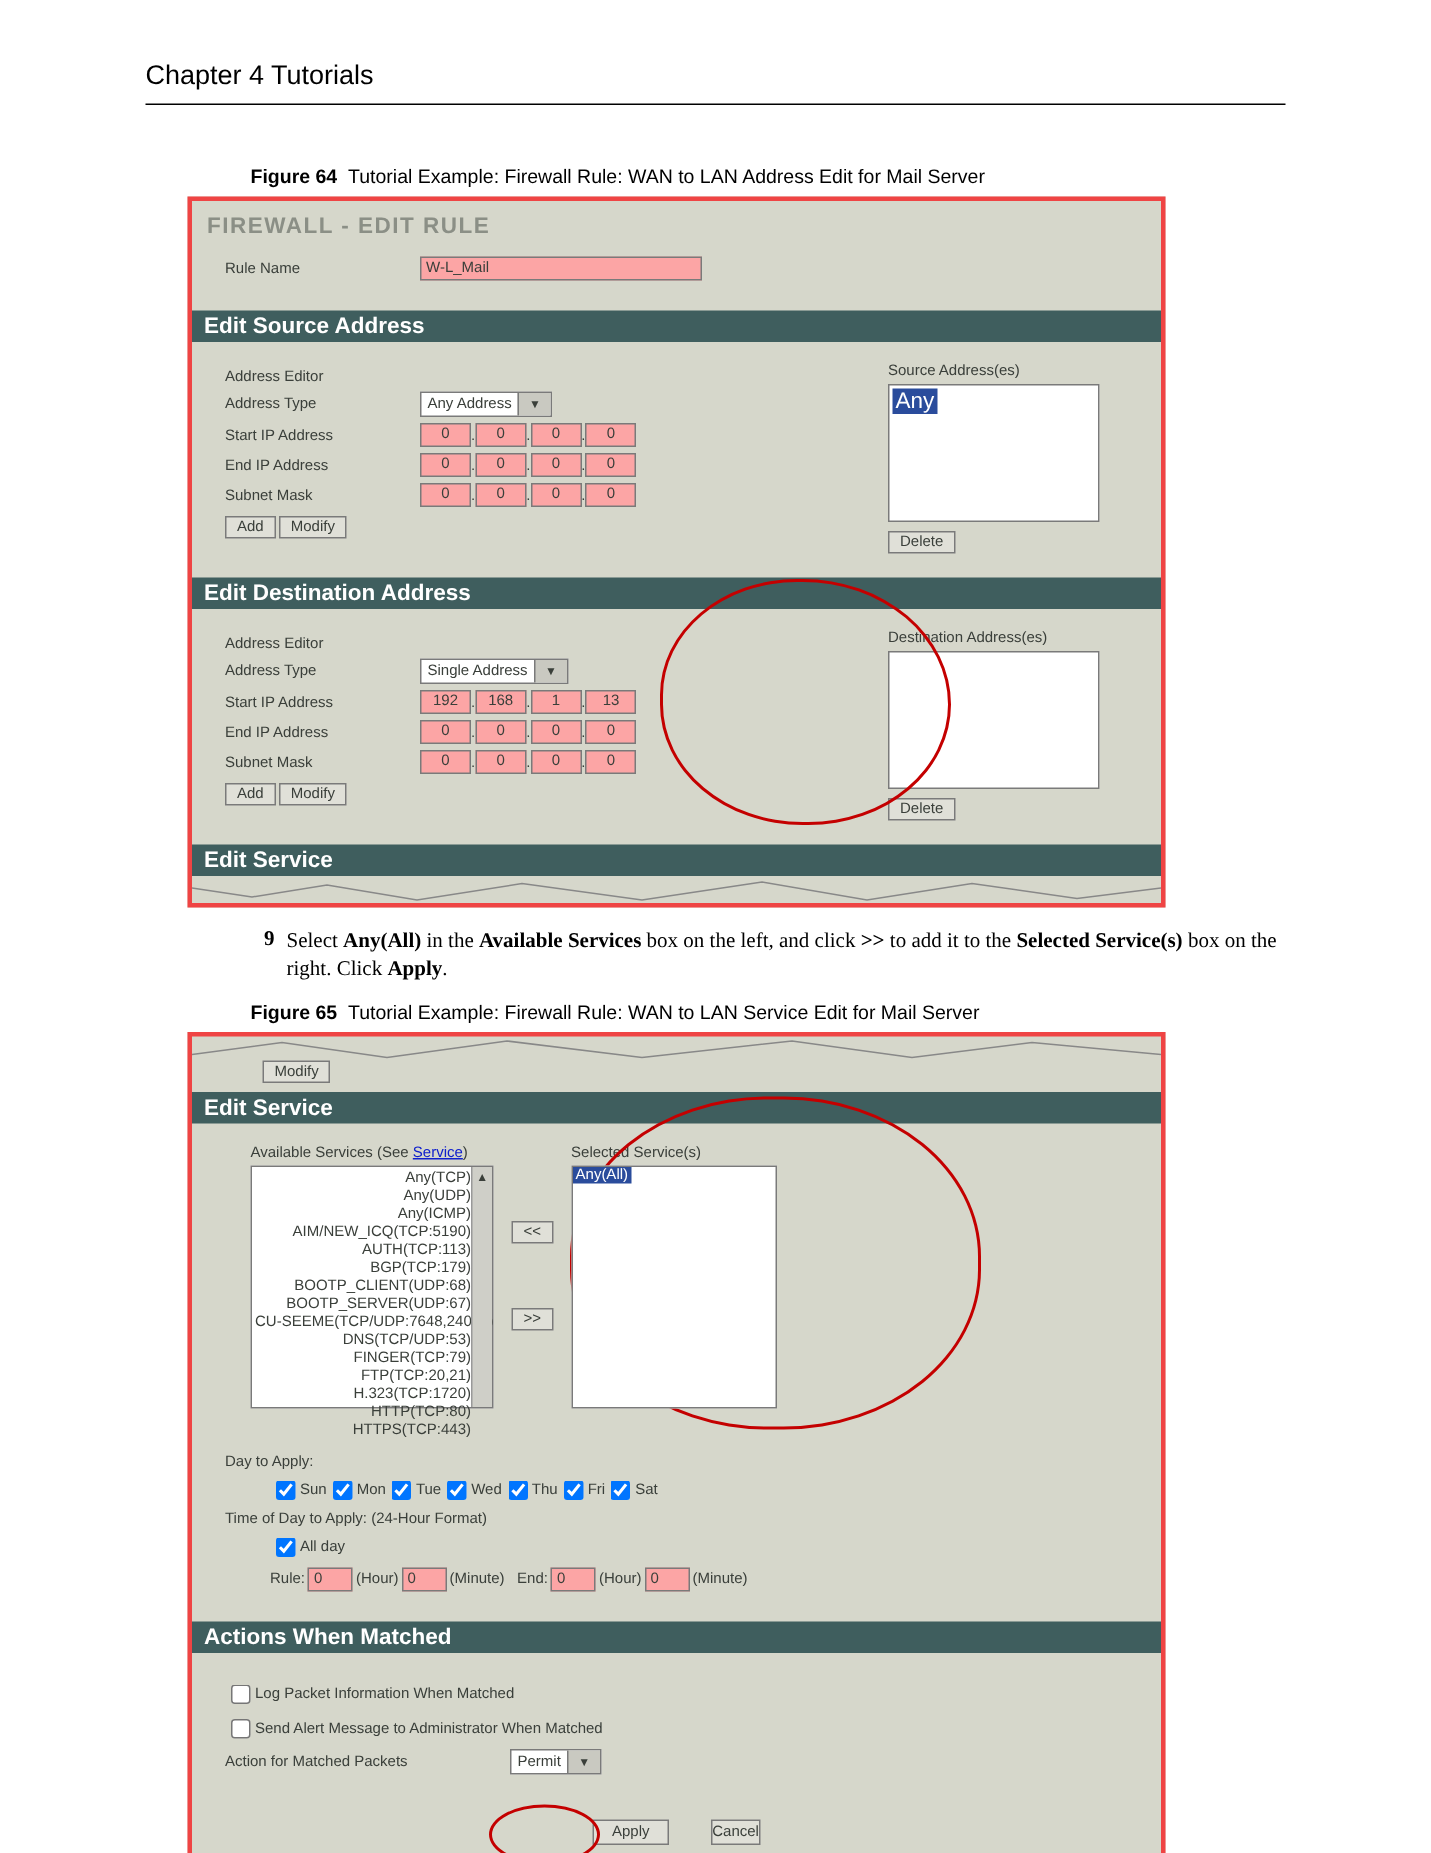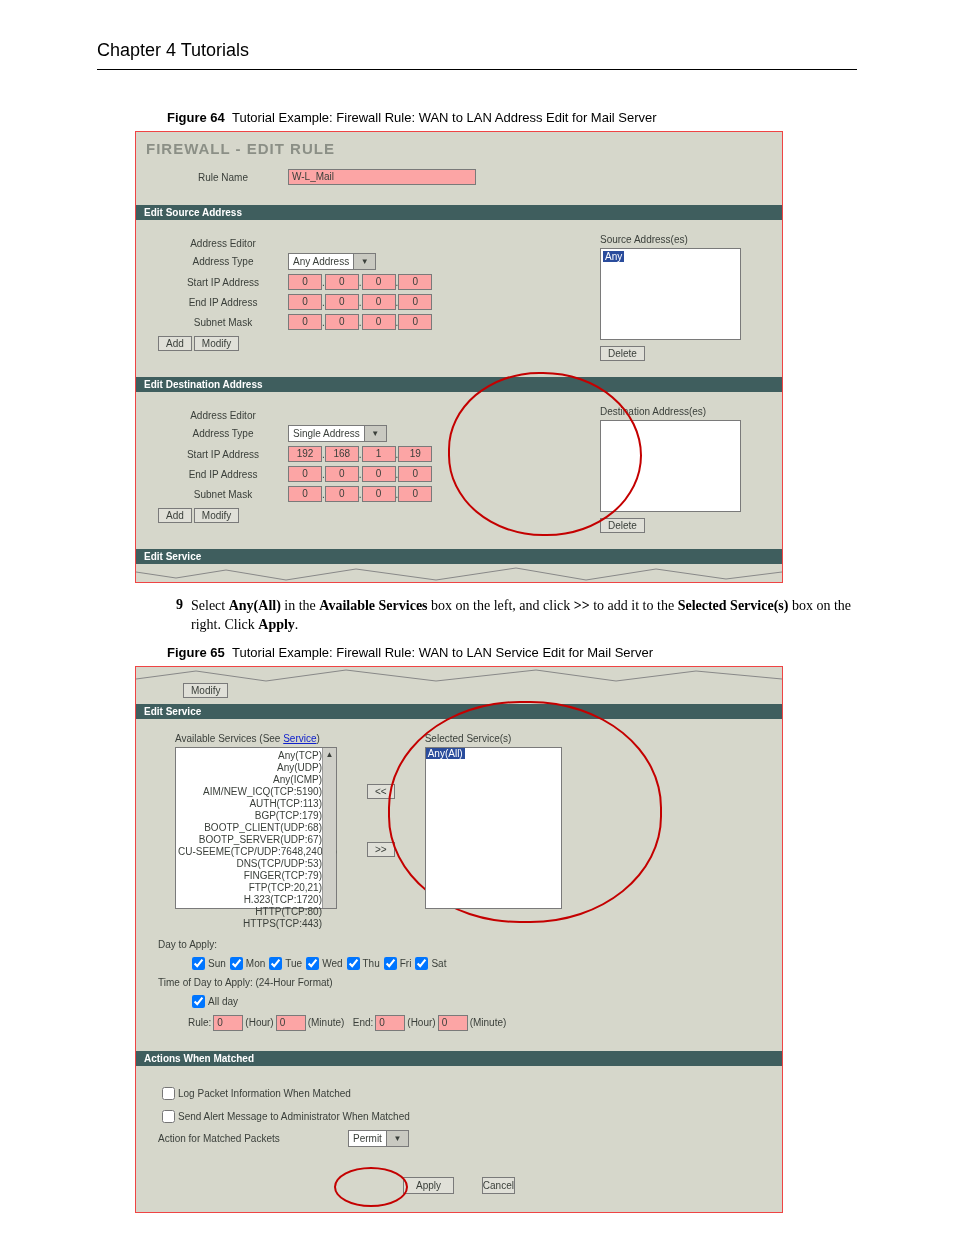--- a/index.html
+++ b/index.html
@@ -27,46 +27,46 @@
     border:none;
     border-top:1px solid #000;
     margin:4px 0 40px 0;
   }
   .figcap {
     font-size:13px;
     margin:10px 0 6px 70px;
   }
   .figcap b { font-weight:bold; }
   .shot {
-    margin-left:38px;
+    margin-left:28px;
     width:646px;
     background:#d6d7cb;
-    border:1px solid #ef4444;
+    border:3px solid #ef4444;
     font-size:10px;
     color:#3a3f3a;
     position:relative;
   }
   .shot .pad { padding:14px 22px 16px 22px; }
   .shot-title {
     font-family: Verdana, sans-serif;
     font-size:15px;
     letter-spacing:1px;
     color:#8b8f86;
     font-weight:bold;
     margin:8px 0 12px 10px;
   }
   .section-bar {
     background:#3f5e5e;
     color:#fff;
-    font-size:10px;
+    font-size:15px;
     padding:2px 8px;
     font-weight:bold;
   }
   .row { display:flex; align-items:center; margin:4px 0; }
-  .label { width:130px;text-align:center; }
+  .label { width:130px; }
   .fauxinput {
     background:#fca5a5;
     border:1px solid #7a7a7a;
     height:14px;
     line-height:14px;
     padding:0 3px;
     font-size:10px;
   }
   .fauxsel {
     display:inline-flex;
@@ -97,21 +97,21 @@
     border:1px solid #7a7a7a;
     padding:1px 7px;
     font-size:10px;
     cursor:default;
   }
   .listbox {
     background:#fff;
     border:1px solid #7a7a7a;
     width:135px;
     height:86px;
-    font-size:10px;
+    font-size:15px;
     padding:2px;
     overflow:hidden;
   }
   .listbox2 {
     background:#fff;
     border:1px solid #7a7a7a;
     width:135px;
     height:160px;
     position:relative;
   }
@@ -223,21 +223,21 @@
           <span class="fauxsel">
             <span>Single Address</span>
             <span class="arrow">▼</span>
           </span>
         </div>
         <div class="row">
           <div class="label">Start IP Address</div>
           <span class="fauxinput ipbox">192</span> . 
           <span class="fauxinput ipbox">168</span> . 
           <span class="fauxinput ipbox">1</span> . 
-          <span class="fauxinput ipbox">19</span>
+          <span class="fauxinput ipbox">13</span>
         </div>
         <div class="row">
           <div class="label">End IP Address</div>
           <span class="fauxinput ipbox">0</span> . 
           <span class="fauxinput ipbox">0</span> . 
           <span class="fauxinput ipbox">0</span> . 
           <span class="fauxinput ipbox">0</span>
         </div>
         <div class="row">
           <div class="label">Subnet Mask</div>
@@ -280,21 +280,21 @@
 
   <div class="shot" style="position:relative;">
 
     <svg width="100%" height="16" style="display:block">
       <polyline points="0,12 60,4 130,14 210,3 300,14 400,3 480,14 560,4 646,12" fill="none" stroke="#888" stroke-width="1"></polyline>
     </svg>
     <div class="pad" style="padding-top:0;padding-bottom:6px;">
       <span class="btn" style="margin-left:25px">Modify</span>
     </div>
     <div class="section-bar">Edit Service</div>
-    <div class="pad" style="display:flex;gap:30px;position:relative;padding-left:39px;">
+    <div class="pad" style="display:flex;gap:12px;position:relative;padding-left:39px;">
       <div class="annot-oval" style="left:252px;top:-18px;width:270px;height:218px;border-radius:48%;"></div>
       <div style="flex:0 0 auto">
         <div style="margin-bottom:3px;">
           <span>Available Services  (See </span><span class="link">Service</span><span>)</span>
         </div>
         <div class="listbox2" style="width:160px">
           <div class="scrolltop">▲</div>
           <div class="bar"></div>
           <div style="padding:2px 14px 2px 2px" id="avail-list-container">
               <div class="listbox-item">Any(TCP)</div>

